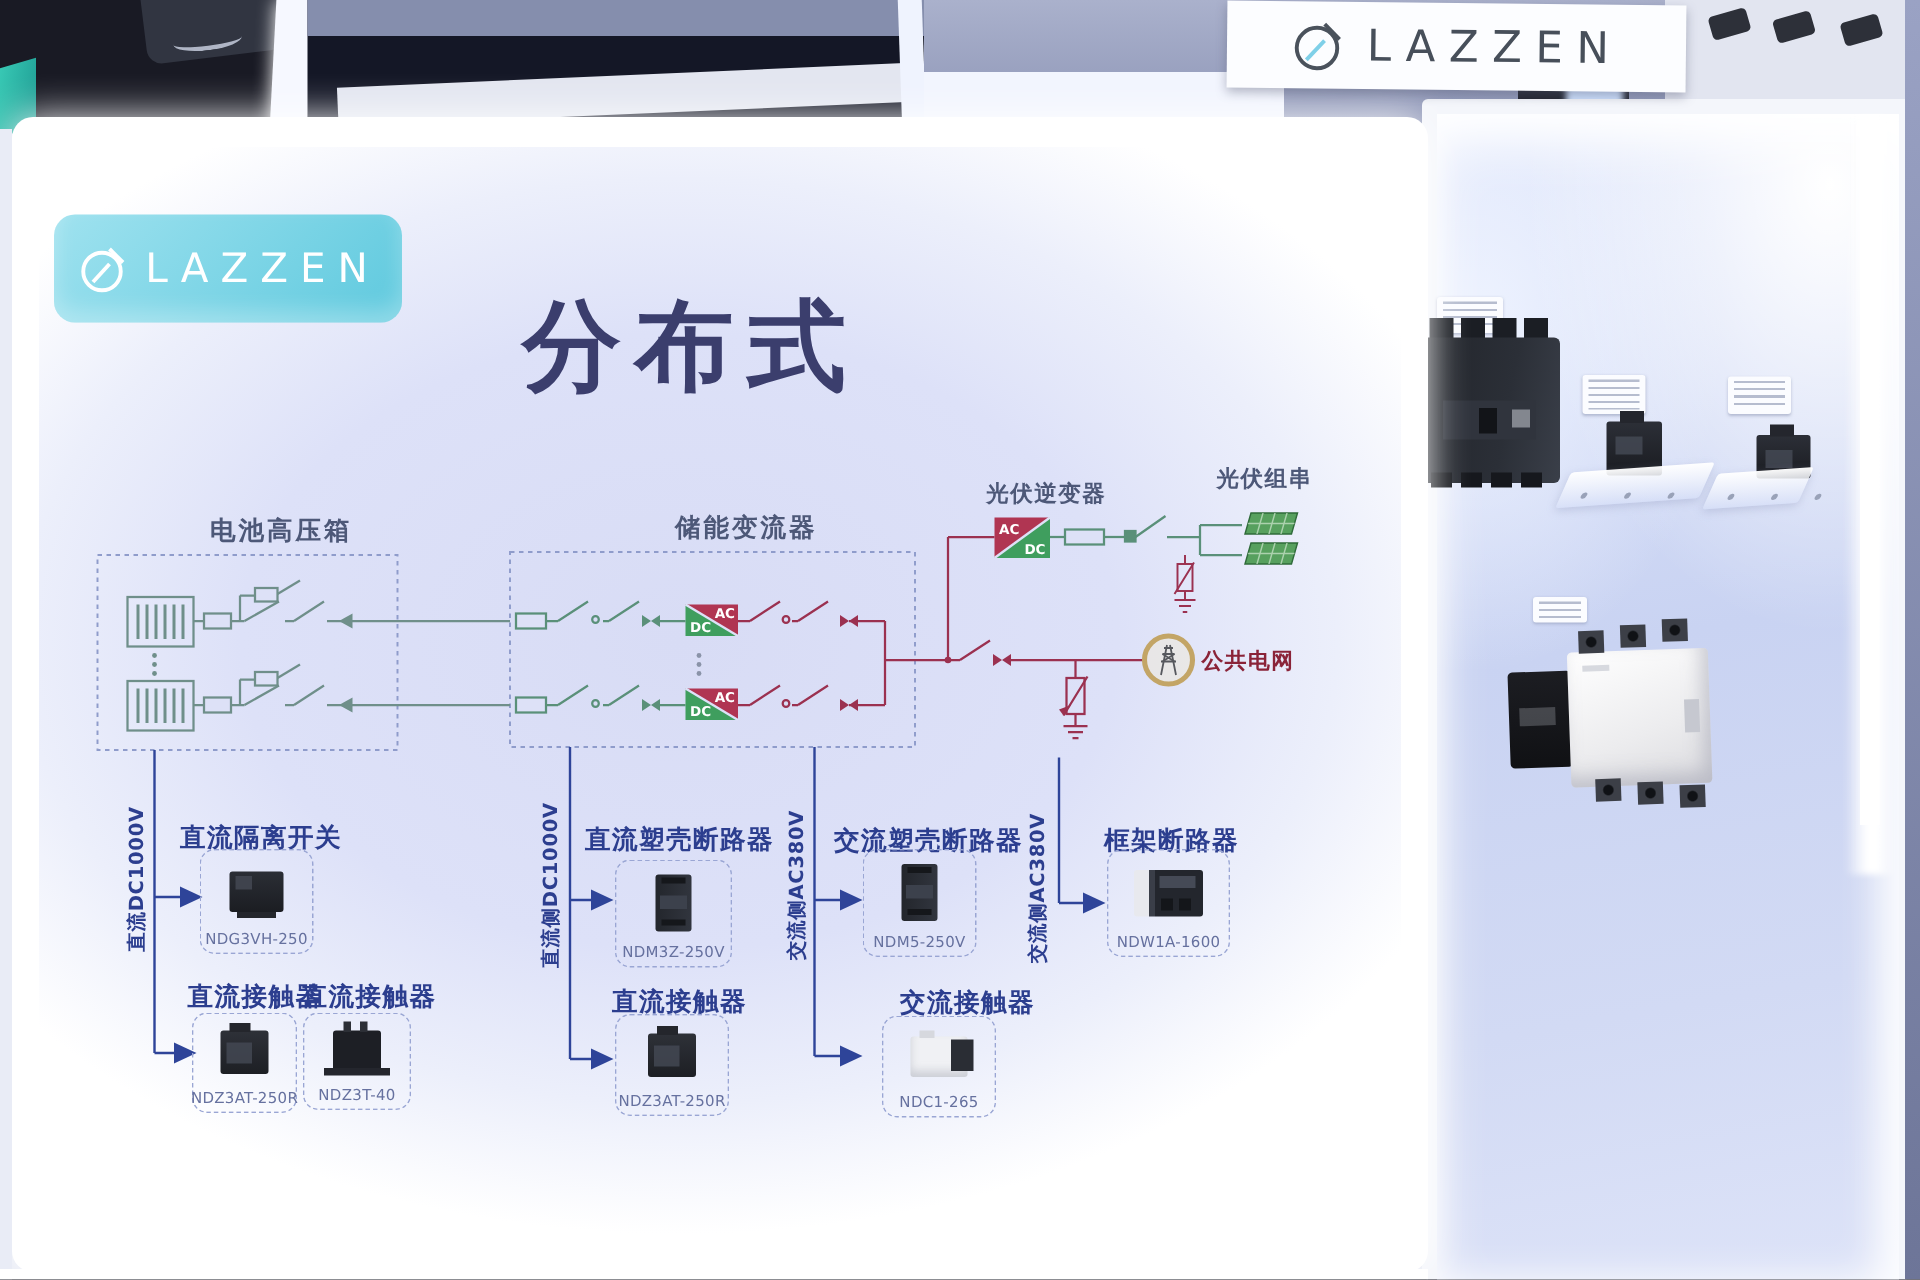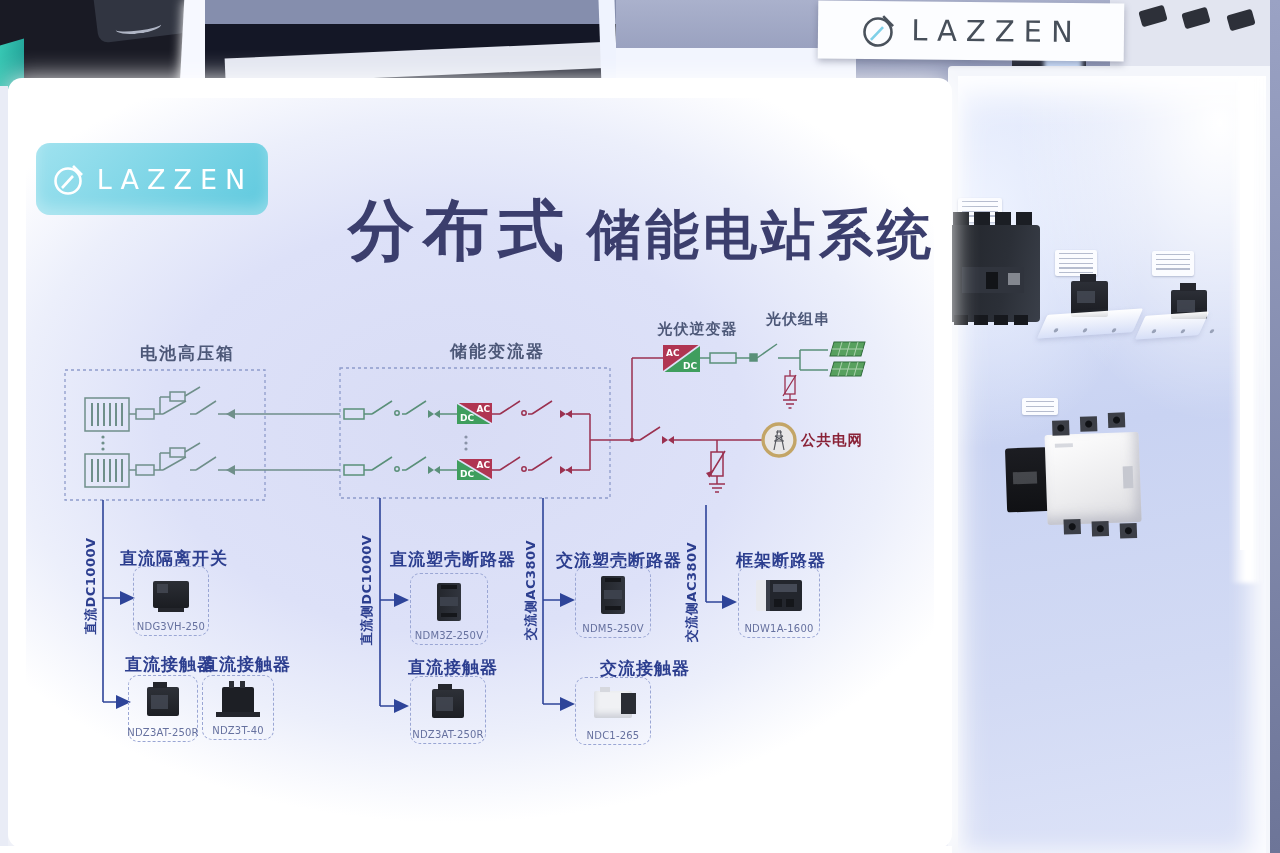--- a/index.html
+++ b/index.html
@@ -229,21 +229,20 @@
     <svg width="36" height="38" viewBox="0 0 36 38">
       <circle cx="17" cy="21" r="12.5" fill="none" stroke="#ffffff" stroke-width="2.6"></circle>
       <line x1="22" y1="6" x2="31" y2="15" stroke="#ffffff" stroke-width="2.6"></line>
       <line x1="11" y1="28" x2="22" y2="16" stroke="#ffffff" stroke-width="2.6"></line>
     </svg>
     <span class="brand">LAZZEN</span>
   </div>
 
   <div class="board-title">
     <span class="bt-big">分布式</span>
-    <span class="bt-small">储能电站系统</span>
   </div>
 
   <svg class="schematic" width="1280" height="853" viewBox="0 0 1280 853">
 
     <rect x="65" y="370" width="200" height="130" fill="none" stroke="#8f9ccb" stroke-width="1.3" stroke-dasharray="3 3"></rect>
     <rect x="340" y="368" width="270" height="130" fill="none" stroke="#8f9ccb" stroke-width="1.3" stroke-dasharray="3 3"></rect>
 
     <g stroke="#6f8f8a" stroke-width="1.5" fill="none">
       <rect x="85" y="398" width="44" height="33"></rect>
       <path d="M92 403V426 M98 403V426 M104 403V426 M110 403V426 M116 403V426 M122 403V426" stroke-width="2"></path>
@@ -378,21 +377,21 @@
       <polygon points="394,699 409,706 394,713"></polygon>
       <polygon points="560,593 575,600 560,607"></polygon>
       <polygon points="560,697 575,704 560,711"></polygon>
       <polygon points="722,595 737,602 722,609"></polygon>
     </g>
   </svg>
 
   <div class="slabel" style="left:130px;top:342px;width:115px;">电池高压箱</div>
   <div class="slabel" style="left:440px;top:340px;width:115px;">储能变流器</div>
   <div class="slabel sm" style="left:650px;top:320px;width:95px;">光伏逆变器</div>
-  <div class="slabel sm" style="left:759px;top:310px;width:78px;">光伏组串</div>
+  <div class="slabel sm" style="left:804px;top:310px;width:78px;">光伏组串</div>
   <div class="grid-label" style="left:801px;top:431px;">公共电网</div>
 
   <div class="vlabel" style="left:25px;top:578px;">直流DC1000V</div>
   <div class="vlabel" style="left:301px;top:582px;">直流侧DC1000V</div>
   <div class="vlabel" style="left:465px;top:582px;">交流侧AC380V</div>
   <div class="vlabel" style="left:626px;top:584px;">交流侧AC380V</div>
 
   <div class="phead" style="left:120px;top:547px;width:105px;">直流隔离开关</div>
   <div class="pbox" style="left:133px;top:566px;width:74px;height:68px;">
     <div class="prodwrap">
@@ -431,21 +430,21 @@
   </div>
 
   <div class="phead" style="left:556px;top:549px;width:112px;">交流塑壳断路器</div>
   <div class="pbox" style="left:575px;top:566px;width:74px;height:70px;">
     <div class="prodwrap">
         <div class="p-mccb"></div>
       </div>
     <div class="model">NDM5-250V</div>
   </div>
   <div class="phead" style="left:572px;top:657px;width:82px;margin-left:28px;">交流接触器</div>
-  <div class="pbox" style="left:575px;top:677px;width:74px;height:66px;">
+  <div class="pbox" style="left:588px;top:677px;width:74px;height:66px;">
     <div class="prodwrap">
         <div class="p-ac-cont"></div>
       </div>
     <div class="model">NDC1-265</div>
   </div>
 
   <div class="phead" style="left:733px;top:549px;width:96px;">框架断路器</div>
   <div class="pbox" style="left:738px;top:566px;width:80px;height:70px;text-align:center;">
     <div class="prodwrap">
         <div class="p-frame"></div>

